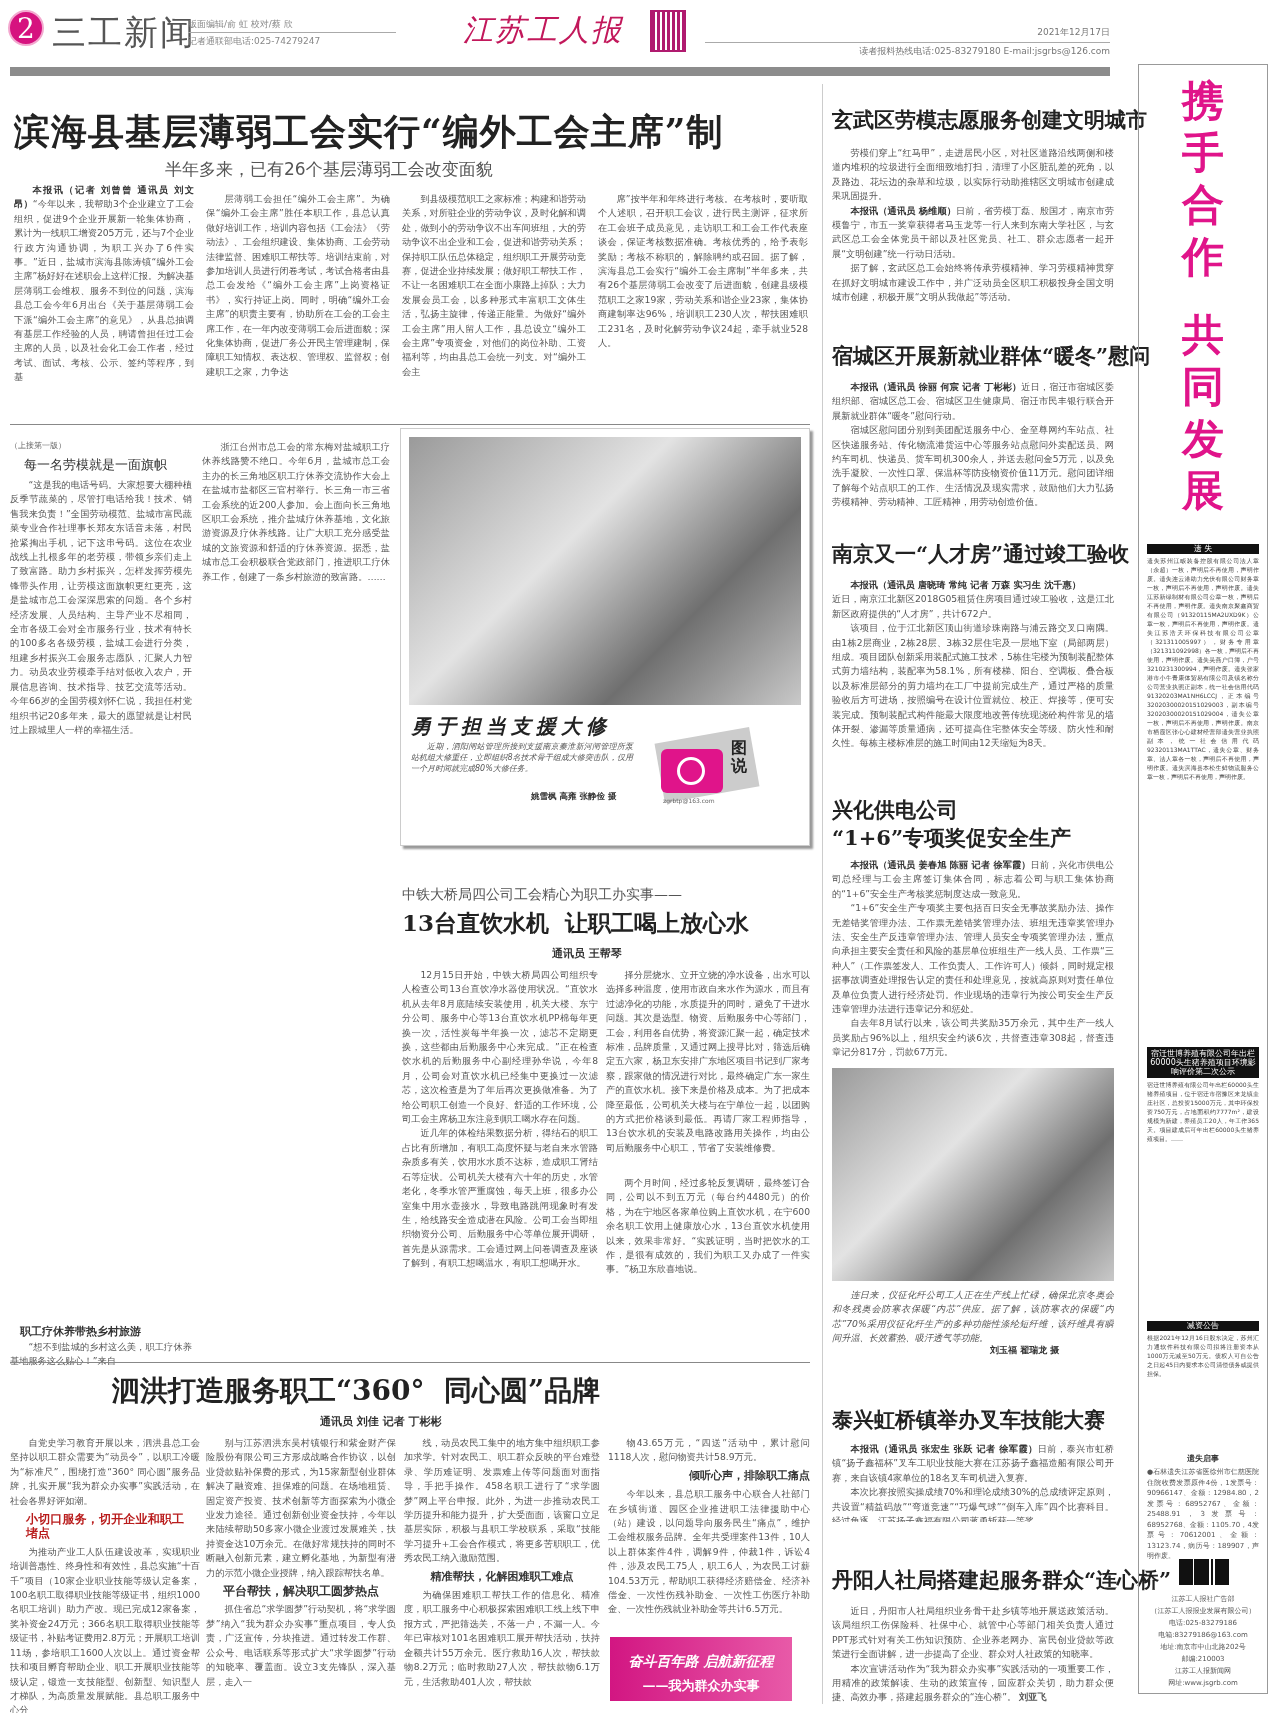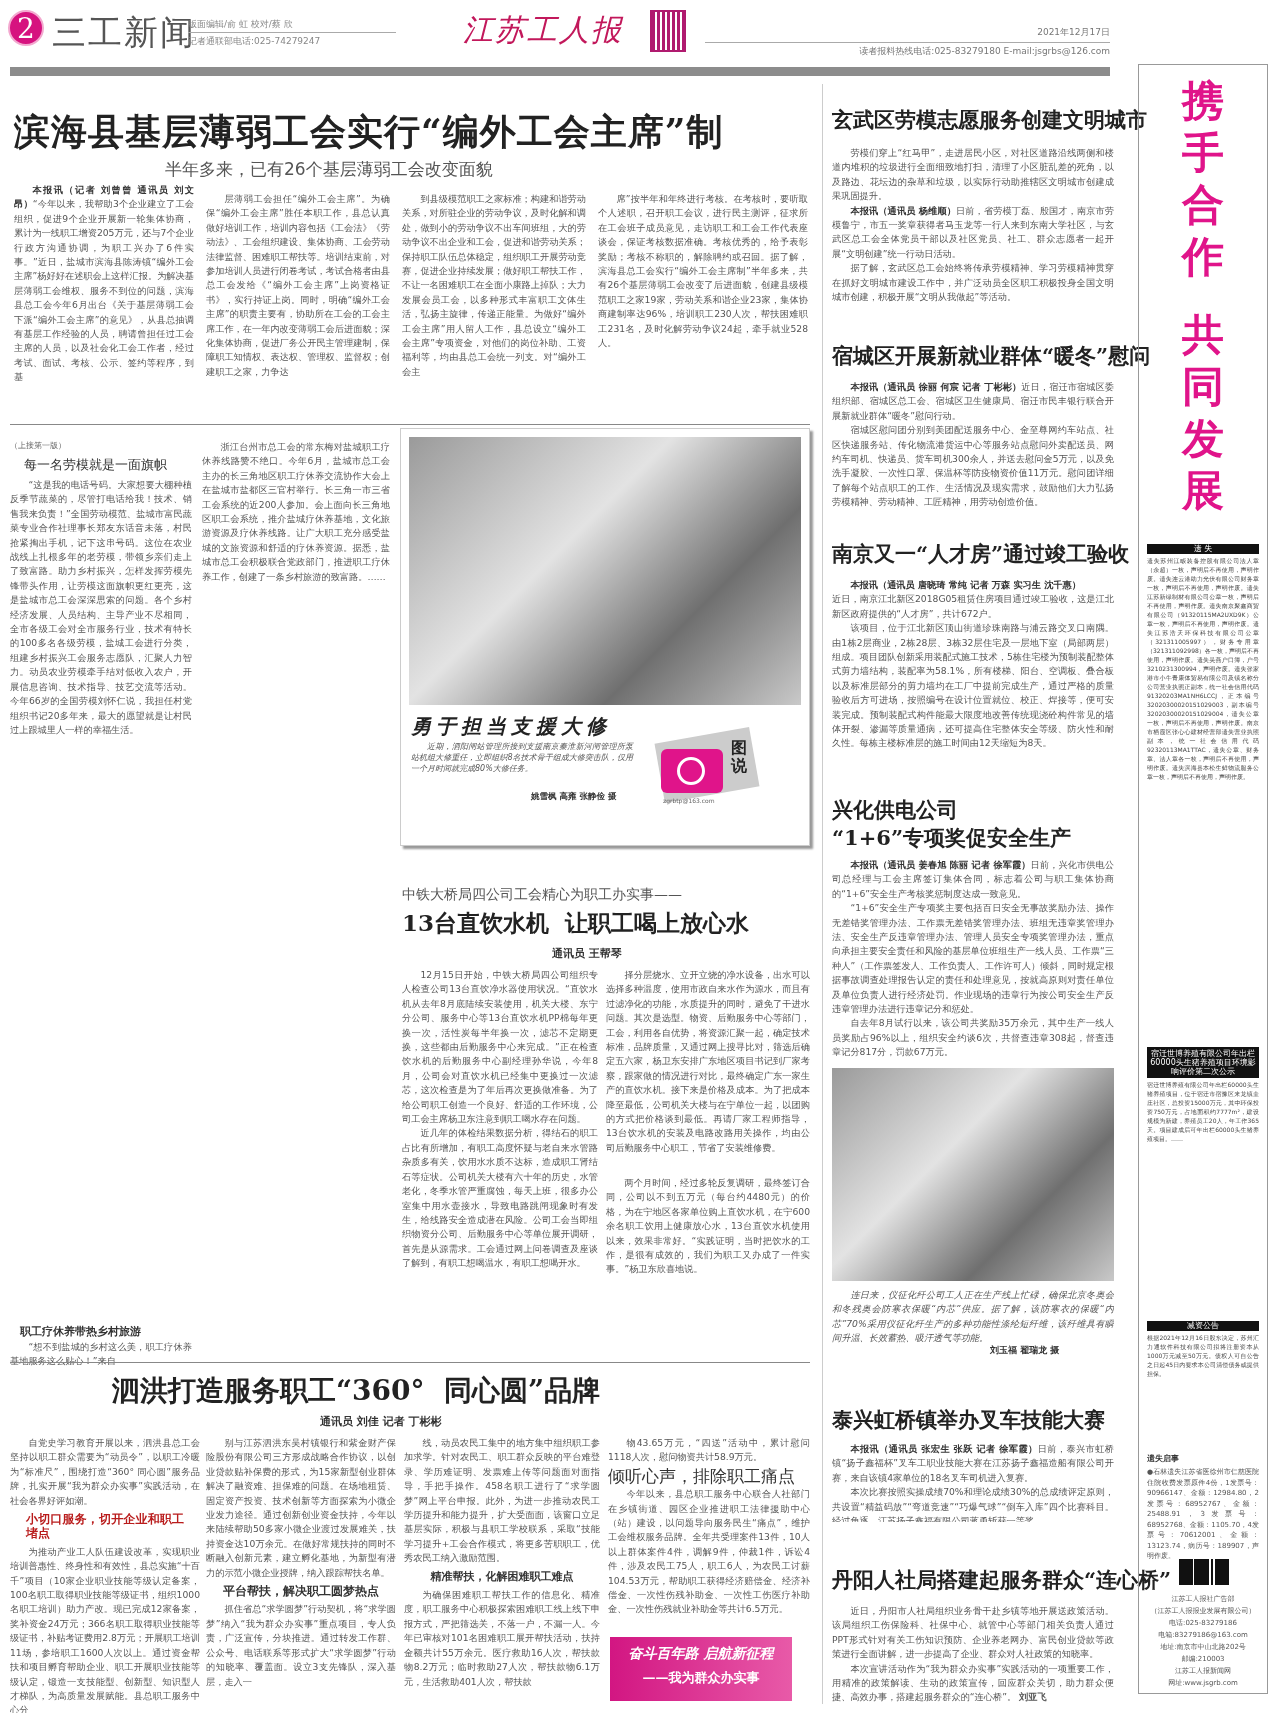--- a/index.html
+++ b/index.html
@@ -150,24 +150,24 @@
   <p style="text-indent:0;font-weight:bold;font-size:12px;color:#333;margin:4px 0;text-align:center">平台帮扶，解决职工圆梦热点</p>
   <p>抓住省总“求学圆梦”行动契机，将“求学圆梦”纳入“我为群众办实事”重点项目，专人负责，广泛宣传，分块推进。通过转发工作群、公众号、电话联系等形式扩大“求学圆梦”行动的知晓率、覆盖面。设立3支先锋队，深入基层，走入一</p>
 </div>
 <div class="col body-text" style="left:404px;top:1436px;width:196px;height:277px">
   <p>线，动员农民工集中的地方集中组织职工参加求学。针对农民工、职工群众反映的平台难登录、学历难证明、发票难上传等问题面对面指导，手把手操作。458名职工进行了“求学圆梦”网上平台申报。此外，为进一步推动农民工学历提升和能力提升，扩大受面面，该窗口立足基层实际，积极与县职工学校联系，采取“技能学习提升+工会合作模式，将更多苦职职工，优秀农民工纳入激励范围。</p>
   <p style="text-indent:0;font-weight:bold;font-size:11px;color:#333;margin:4px 0;text-align:center">精准帮扶，化解困难职工难点</p>
   <p>为确保困难职工帮扶工作的信息化、精准度，职工服务中心积极探索困难职工线上线下申报方式，严把筛选关，不落一户，不漏一人。今年已审核对101名困难职工展开帮扶活动，扶持金额共计55万余元。医疗救助16人次，帮扶款物8.2万元；临时救助27人次，帮扶款物6.1万元，生活救助401人次，帮扶款</p>
 </div>
 <div class="col body-text" style="left:608px;top:1436px;width:202px;height:180px">
   <p>物43.65万元，“四送”活动中，累计慰问1118人次，慰问物资共计58.9万元。</p>
-  <p style="text-indent:0;font-weight:normal;font-size:17px;color:#333;margin:4px 0;text-align:left">倾听心声，排除职工痛点</p>
+  <p style="text-indent:0;font-weight:bold;font-size:11px;color:#333;margin:4px 0;text-align:right">倾听心声，排除职工痛点</p>
   <p>今年以来，县总职工服务中心联合人社部门在乡镇街道、园区企业推进职工法律援助中心（站）建设，以问题导向服务民生“痛点”，维护工会维权服务品牌。全年共受理案件13件，10人以上群体案件4件，调解9件，仲裁1件，诉讼4件，涉及农民工75人，职工6人，为农民工讨薪104.53万元，帮助职工获得经济赔偿金、经济补偿金、一次性伤残补助金、一次性工伤医疗补助金、一次性伤残就业补助金等共计6.5万元。</p>
 </div>
-<div class="abs banner" style="left:610px;top:1637px;width:182px;height:64px;padding-top:8px">
+<div class="abs banner" style="left:610px;top:1637px;width:182px;height:64px;padding-top:16px">
   <div style="font-size:14px;font-style:italic;font-weight:bold">奋斗百年路 启航新征程</div>
   <div style="font-size:13px;font-weight:bold;margin-top:6px">——我为群众办实事</div>
 </div>
 
 <div class="abs side">
   <div class="abs side-slogan">
     <div>携</div>
     <div>手</div>
     <div>合</div>
     <div>作</div>
@@ -182,21 +182,21 @@
     <div class="fine" style="height:490px;overflow:hidden;padding-top:2px">遗失苏州江畈装备控股有限公司法人章（余超）一枚，声明后不再使用，声明作废。遗失连云港助力光伏有限公司财务章一枚，声明后不再使用，声明作废。遗失江苏新绿制材有限公司公章一枚，声明后不再使用，声明作废。遗失南京聚鑫商贸有限公司（91320115MA2UXD9K）公章一枚，声明后不再使用，声明作废。遗失江苏浩天环保科技有限公司公章（321311005997），财务专用章（321311092998）各一枚，声明后不再使用，声明作废。遗失吴燕户口簿，户号3210231300994，声明作废。遗失张家港市小牛青康体贸易有限公司及镇名称分公司营业执照正副本，统一社会信用代码91320203MA1NH6LCCJ，正本编号32020300020151029003，副本编号32020300020151029004，遗失公章一枚，声明后不再使用，声明作废。南京市栖霞区张心心建材经营部遗失营业执照副本，统一社会信用代码92320113MA1TTAC，遗失公章、财务章、法人章各一枚，声明后不再使用，声明作废。遗失滨海县本松生鲜物流服务公章一枚，声明后不再使用，声明作废。</div>
   </div>
   <div class="abs" style="left:8px;top:982px;width:112px">
     <div class="notice-bar" style="height:auto;line-height:9px;padding:2px">宿迁世博养殖有限公司年出栏60000头生猪养殖项目环境影响评价第二次公示</div>
     <div class="fine" style="height:260px;overflow:hidden;padding-top:2px">宿迁世博养殖有限公司年出栏60000头生猪养殖项目，位于宿迁市宿豫区来龙镇圭庄社区，总投资15000万元，其中环保投资750万元，占地面积约7777m²，建设规模为新建，养殖员工20人，年工作365天。项目建成后可年出栏60000头生猪养殖项目。……</div>
   </div>
   <div class="abs" style="left:8px;top:1256px;width:112px">
     <div class="notice-bar">减资公告</div>
     <div class="fine" style="height:80px;overflow:hidden;padding-top:2px">根据2021年12月16日股东决定，苏州汇力通软件科技有限公司拟将注册资本从1000万元减至50万元。债权人可自公告之日起45日内要求本公司清偿债务或提供担保。</div>
   </div>
-  <div class="abs" style="left:8px;top:1388px;width:112px;font-size:8px;font-weight:bold;color:#333">遗失启事</div>
+  <div class="abs" style="left:8px;top:1388px;width:112px;text-align:center;font-size:8px;font-weight:bold;color:#333">遗失启事</div>
   <div class="abs" style="left:8px;top:1402px;width:112px;font-size:7px;line-height:10.5px;color:#555;text-align:justify">●石林遗失江苏省医徐州市仁慈医院住院收费发票原件4份，1发票号：90966147、金额：12984.80，2发票号：68952767、金额：25488.91，3发票号：68952768、金额：1105.70，4发票号：70612001、金额：13123.74，病历号：189907，声明作废。</div>
   <div class="abs" style="left:40px;top:1494px;width:50px;height:26px;background:repeating-linear-gradient(90deg,#111 0 14px,#fff 14px 15px,#111 15px 30px,#fff 30px 32px,#111 32px 34px,#fff 34px 36px)"></div>
   <div class="abs" style="left:4px;top:1528px;width:120px;text-align:center;font-size:7px;line-height:12px;color:#555">
     <div>江苏工人报社广告部</div>
     <div>（江苏工人报报业发展有限公司）</div>
     <div>电话:025-83279186</div>
     <div>电箱:83279186@163.com</div>
     <div>地址:南京市中山北路202号</div>
     <div>邮编:210003</div>
     <div>江苏工人报新闻网</div>

